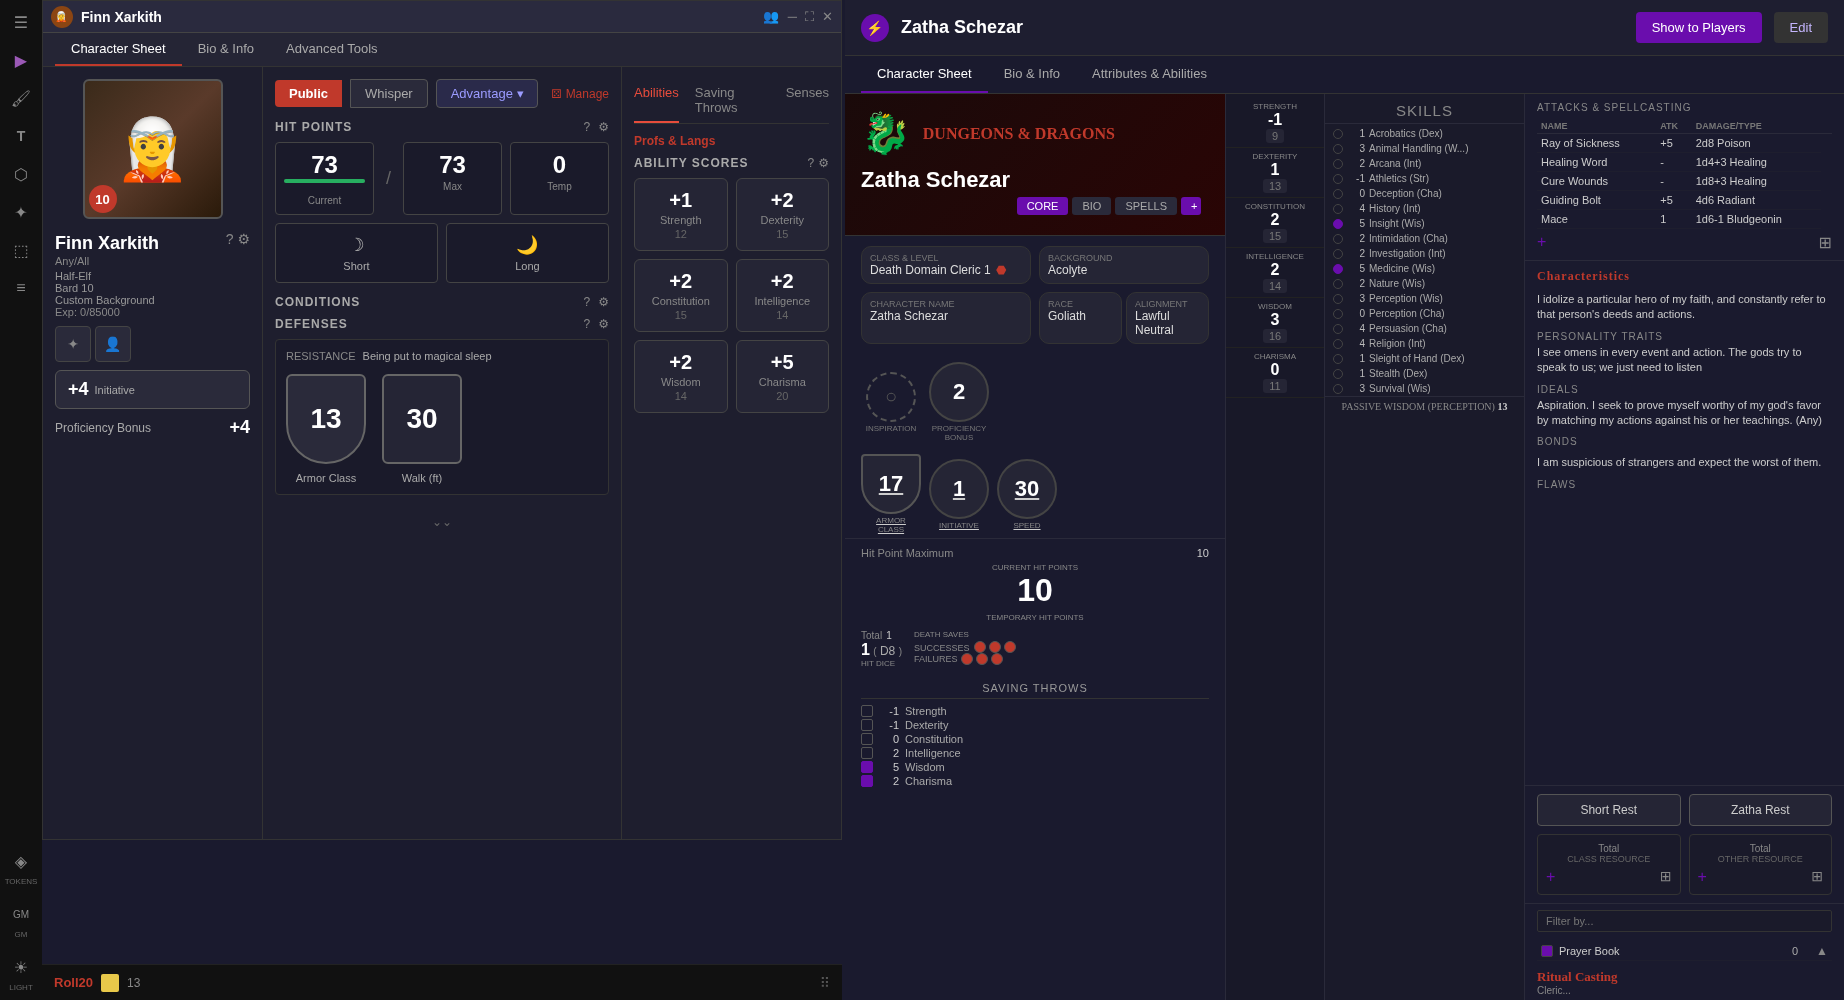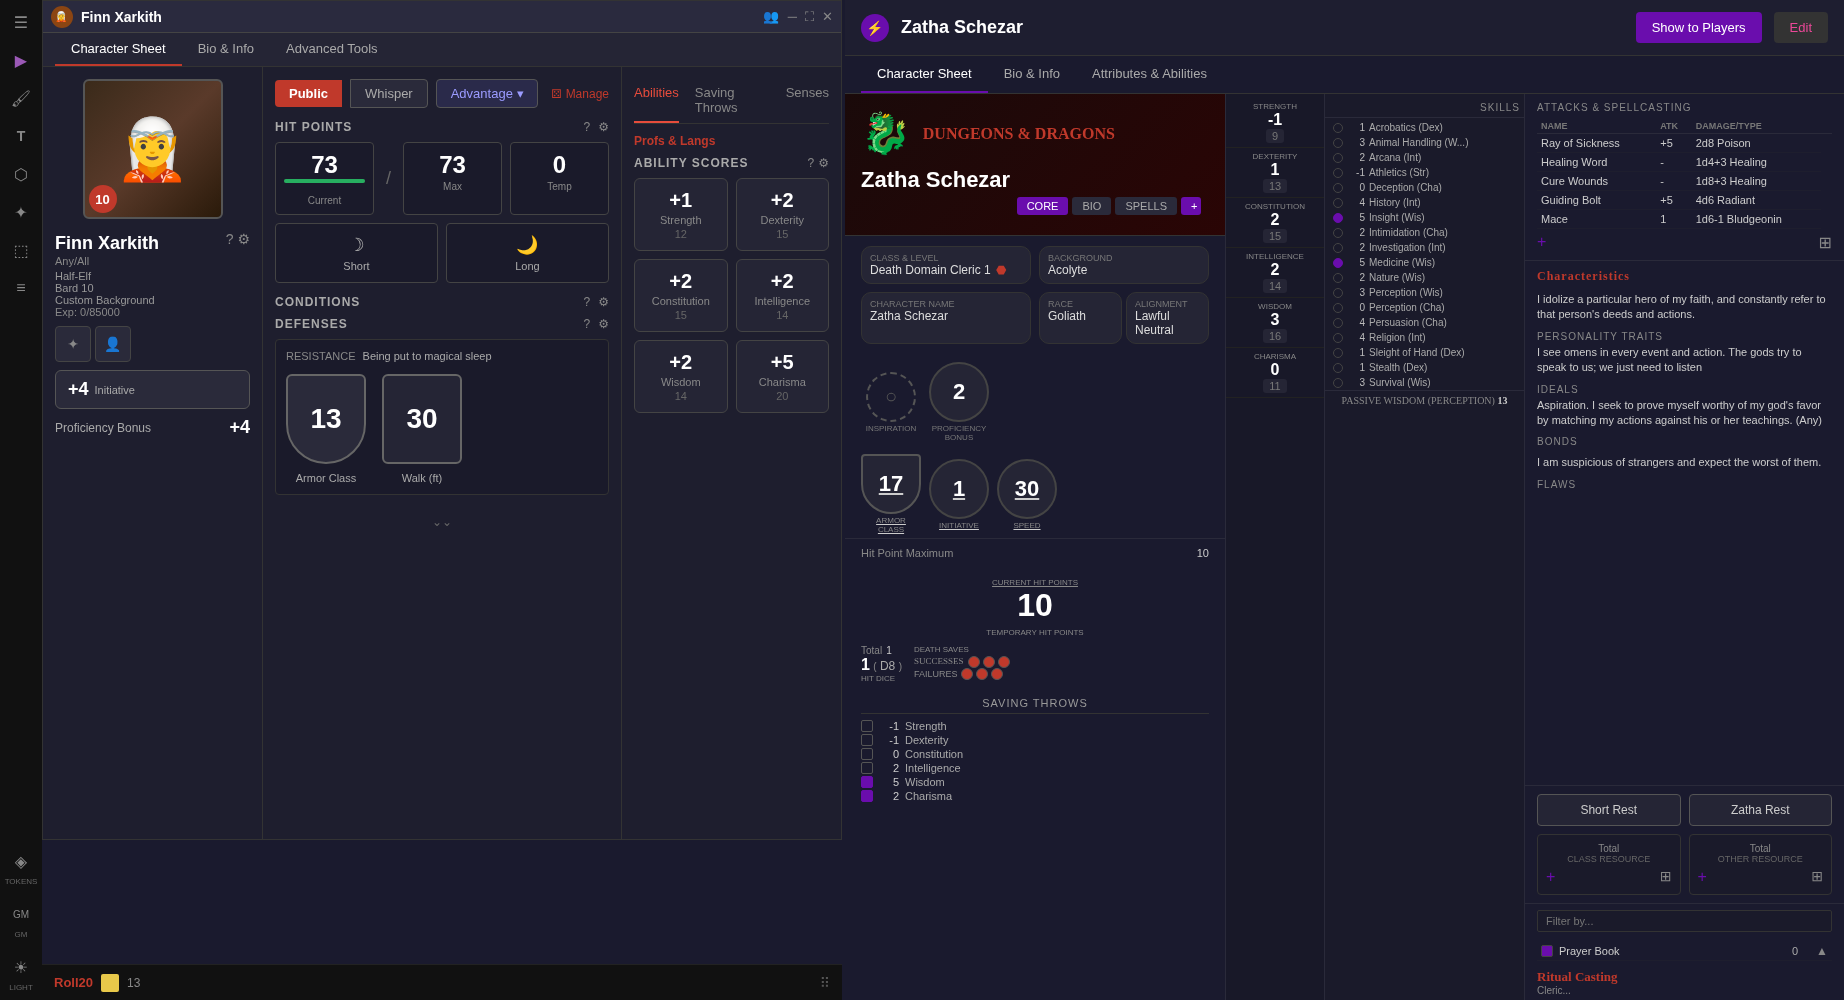--- a/index.html
+++ b/index.html
@@ -473,21 +473,21 @@
       background: #6a0dad;
       color: #fff;
       border: none;
       border-radius: 4px;
       padding: 8px 16px;
       cursor: pointer;
       font-size: 13px;
     }
     .edit-btn {
       background: #333;
-      color: #ec4899;
+      color: #c4b5fd;
       border: none;
       border-radius: 4px;
       padding: 8px 16px;
       cursor: pointer;
       font-size: 13px;
     }
     .zatha-tabs {
       display: flex;
       background: #1a1a2e;
       border-bottom: 1px solid #333;
@@ -704,22 +704,22 @@
       text-align: right;
       font-size: 10px;
       color: #bbb;
     }
     .skill-name {
       font-size: 10px;
       color: #aaa;
       flex: 1;
     }
     .skills-title {
-      text-align: right;
-      font-size: 10px;
+      text-align: center;
+      font-size: 15px;
       color: #888;
       text-transform: uppercase;
       letter-spacing: 1px;
       padding: 4px;
       border-bottom: 1px solid #2a2a3a;
       margin-bottom: 2px;
     }
     .passive-wis {
       font-size: 10px;
       color: #888;
@@ -1297,41 +1297,41 @@
           </div>
           <div style="font-size:8px;color:#888;text-transform:uppercase;margin-top:2px;">SPEED</div>
         </div>
       </div>
 
       <div class="zatha-hp-section">
         <div style="display:flex;justify-content:space-between;align-items:center;">
           <span style="font-size:11px;color:#888;">Hit Point Maximum</span>
           <span style="font-size:11px;color:#ccc;">10</span>
         </div>
-        <div style="font-size:8px;color:#888;text-align:center;margin-top:19px;text-decoration:underline;">CURRENT HIT POINTS</div>
+        <div style="font-size:8px;color:#888;text-align:center;margin-top:4px;">CURRENT HIT POINTS</div>
         <div class="zatha-hp-value">10</div>
         <div style="font-size:8px;color:#888;text-align:center;margin-top:4px;">TEMPORARY HIT POINTS</div>
 
         <div style="display:flex;gap:12px;margin-top:8px;">
           <div>
             <div style="display:flex;gap:4px;align-items:center;">
               <span style="font-size:10px;color:#888;">Total</span>
               <span style="font-size:10px;color:#ccc;">1</span>
             </div>
             <div style="text-align:center;">
               <span style="font-size:16px;font-weight:bold;color:#fff;">1</span>
               <span style="font-size:10px;color:#888;"> (</span>
               <span style="font-size:12px;color:#aaa;">D8</span>
               <span style="font-size:10px;color:#888;">)</span>
             </div>
             <div style="font-size:8px;color:#888;text-transform:uppercase;">HIT DICE</div>
           </div>
           <div>
             <div style="font-size:8px;color:#888;text-transform:uppercase;">DEATH SAVES</div>
-            <div style="display:flex;align-items:flex-start;gap:4px;margin-top:2px;font-family:Liberation Serif, serif;">
+            <div style="display:flex;align-items:flex-end;gap:4px;margin-top:2px;">
               <span style="font-size:9px;color:#888;">SUCCESSES</span>
               <div class="ds-dots">
                 <div class="ds-dot"></div>
                 <div class="ds-dot"></div>
                 <div class="ds-dot"></div>
               </div>
             </div>
             <div style="display:flex;align-items:center;gap:4px;">
               <span style="font-size:9px;color:#888;">FAILURES</span>
               <div class="ds-dots">

